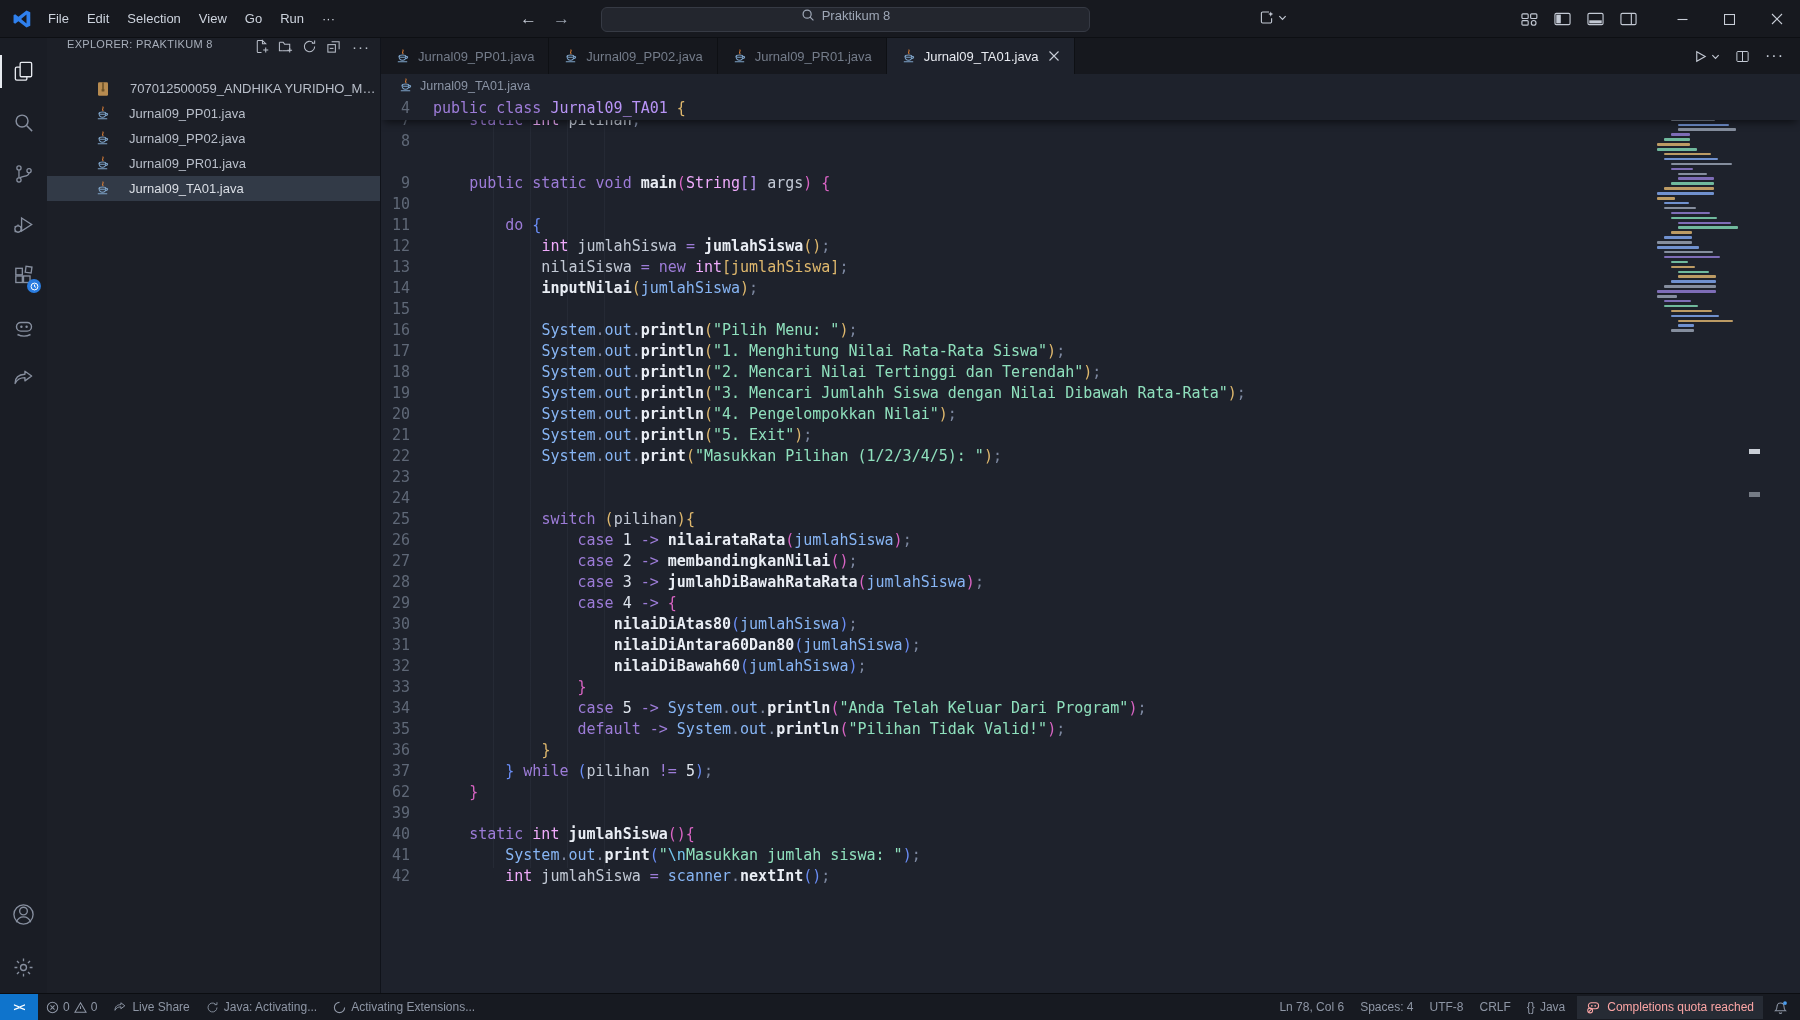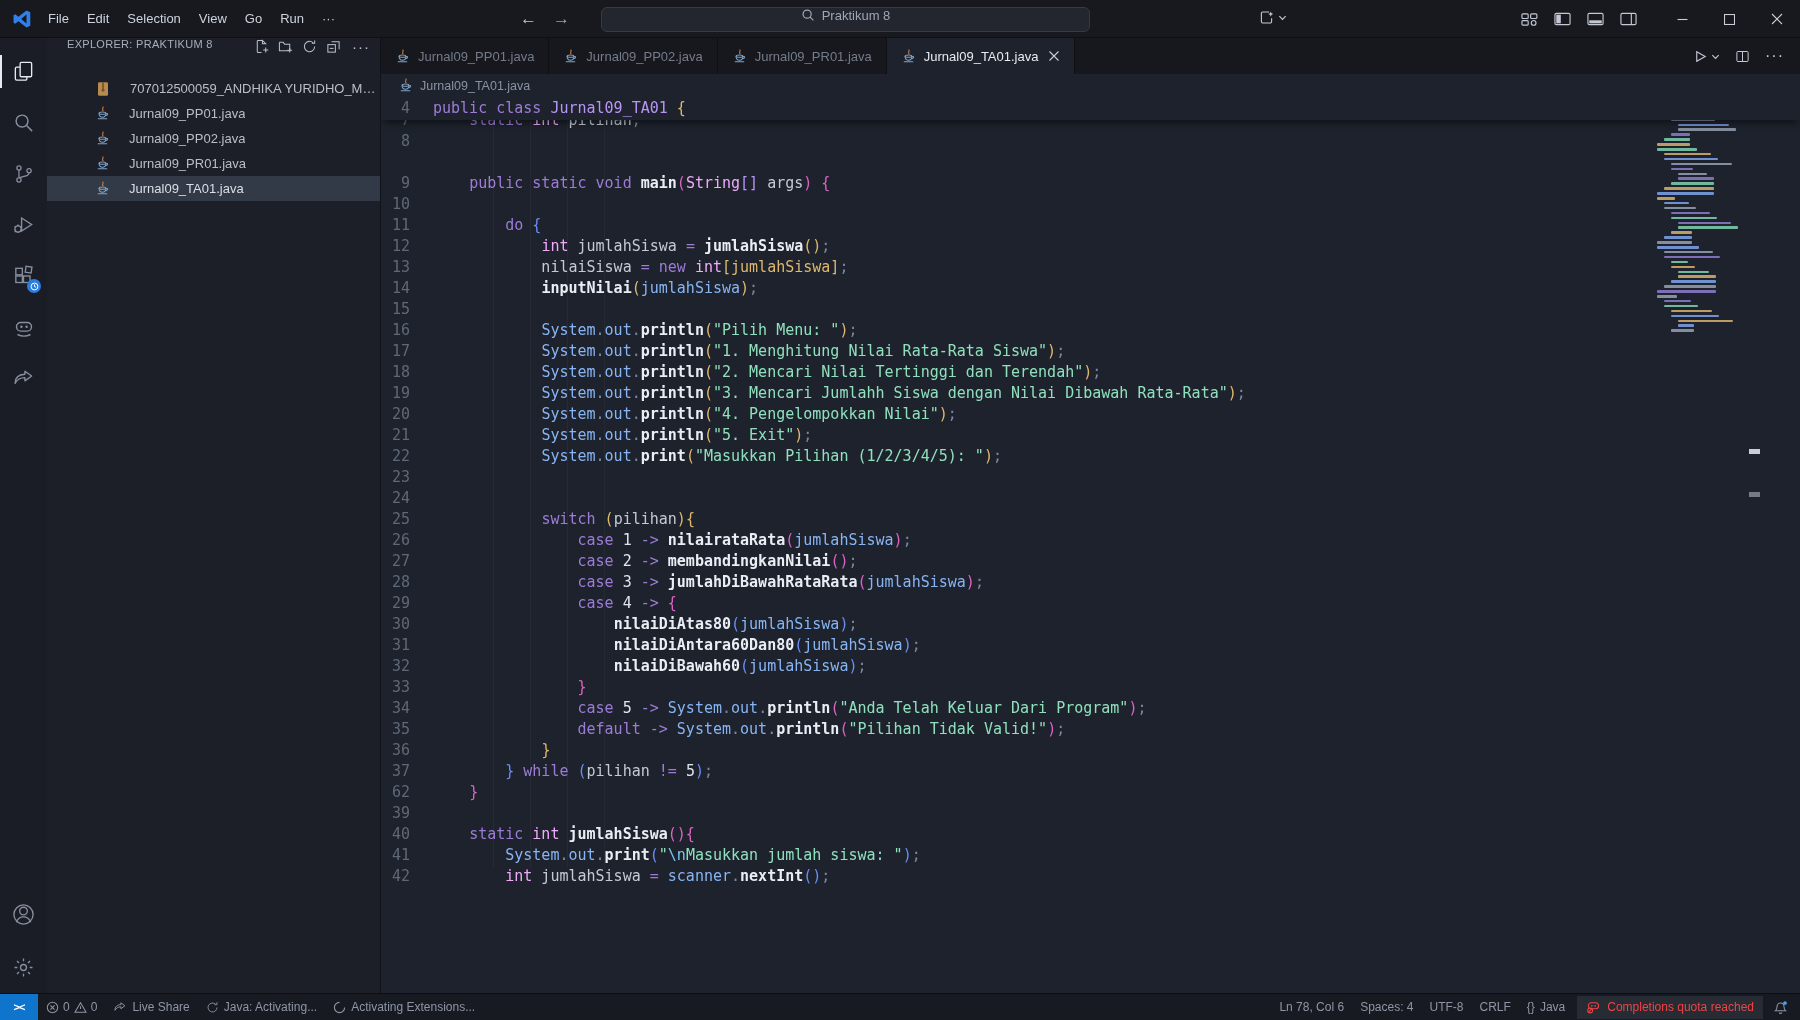--- a/index.html
+++ b/index.html
@@ -70,21 +70,21 @@
   .minimap{position:absolute;top:2px;right:55px;width:92px;height:240px}
   .mm-bar{position:absolute;height:2.5px;border-radius:1px;opacity:.85}
   .ruler-mark{position:absolute;width:11px;height:5px}
 
   
   .statusbar{height:27px;flex:none;background:#171a21;border-top:1px solid #0b0d11;display:flex;align-items:center;font-size:12px;color:#8e96a5}
   .remote{width:38px;height:100%;background:#0f74cc;color:#fff;display:flex;align-items:center;justify-content:center;font-weight:bold;font-size:11px;letter-spacing:-1px}
   .sb-item{display:flex;align-items:center;gap:5px;padding:0 8px;height:100%}
   .sb-spacer{flex:1}
   .problems{gap:4px}
-  .copilot-pill{background:#262b34;border-radius:0;height:23px;margin:0 4px;display:flex;align-items:center;gap:6px;padding:0 9px;color:#ef4444}
+  .copilot-pill{background:#262b34;border-radius:0;height:23px;margin:0 4px;display:flex;align-items:center;gap:6px;padding:0 9px;color:#fca5a5}
   .bell-wrap{position:relative;padding:0 12px 0 6px}
 </style>
 </head>
 <body>
 
 <div class="window">
 
   <div class="titlebar">
     <span class="vslogo">
       <svg width="18" height="18" viewBox="0 0 100 100">

